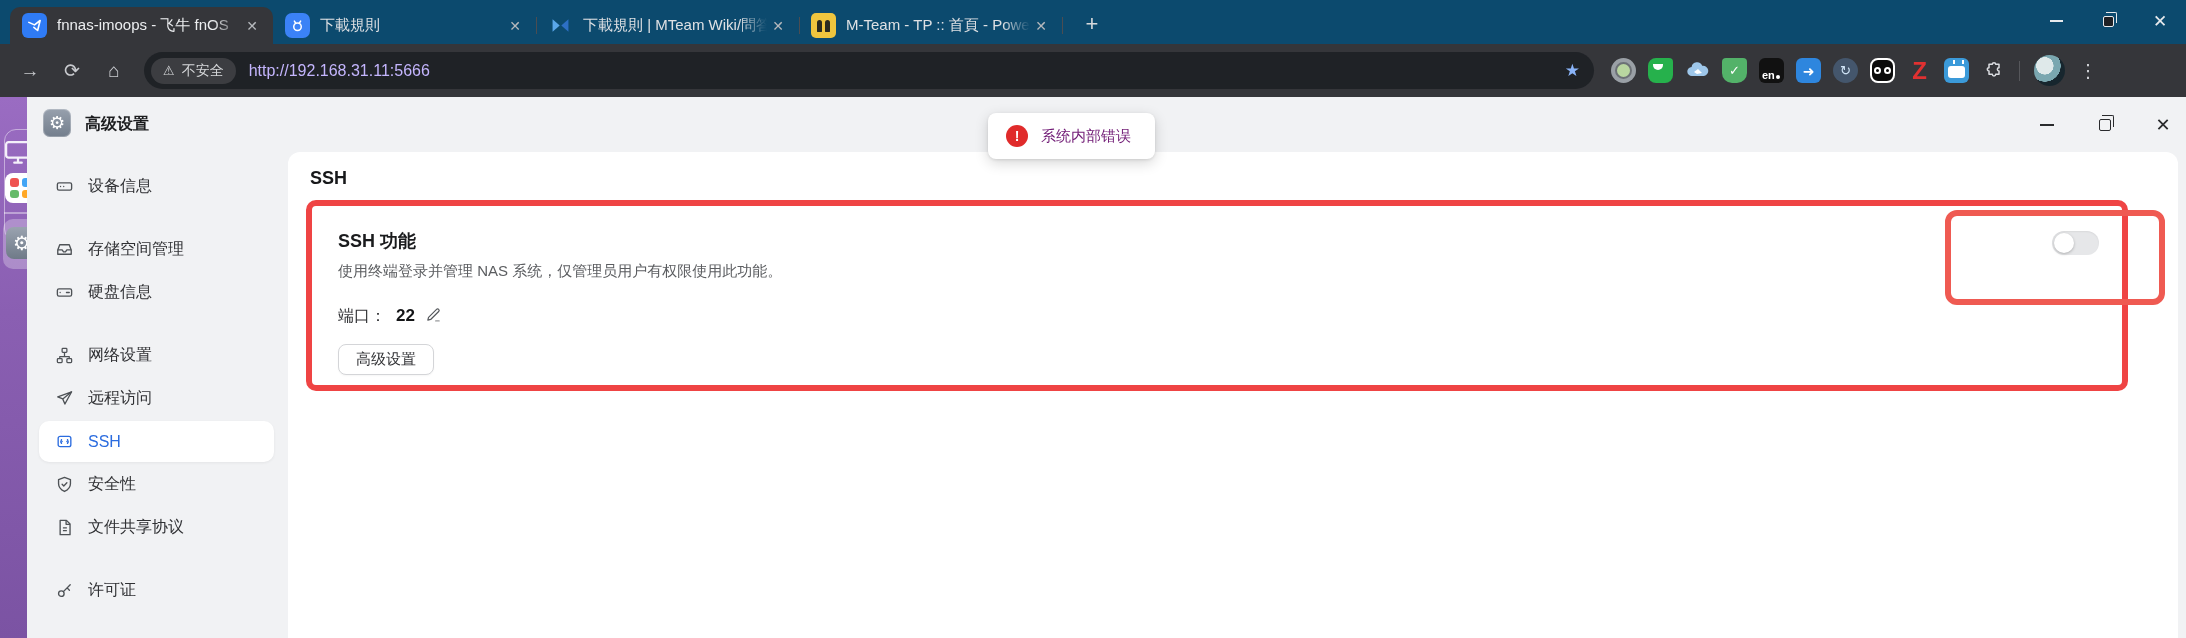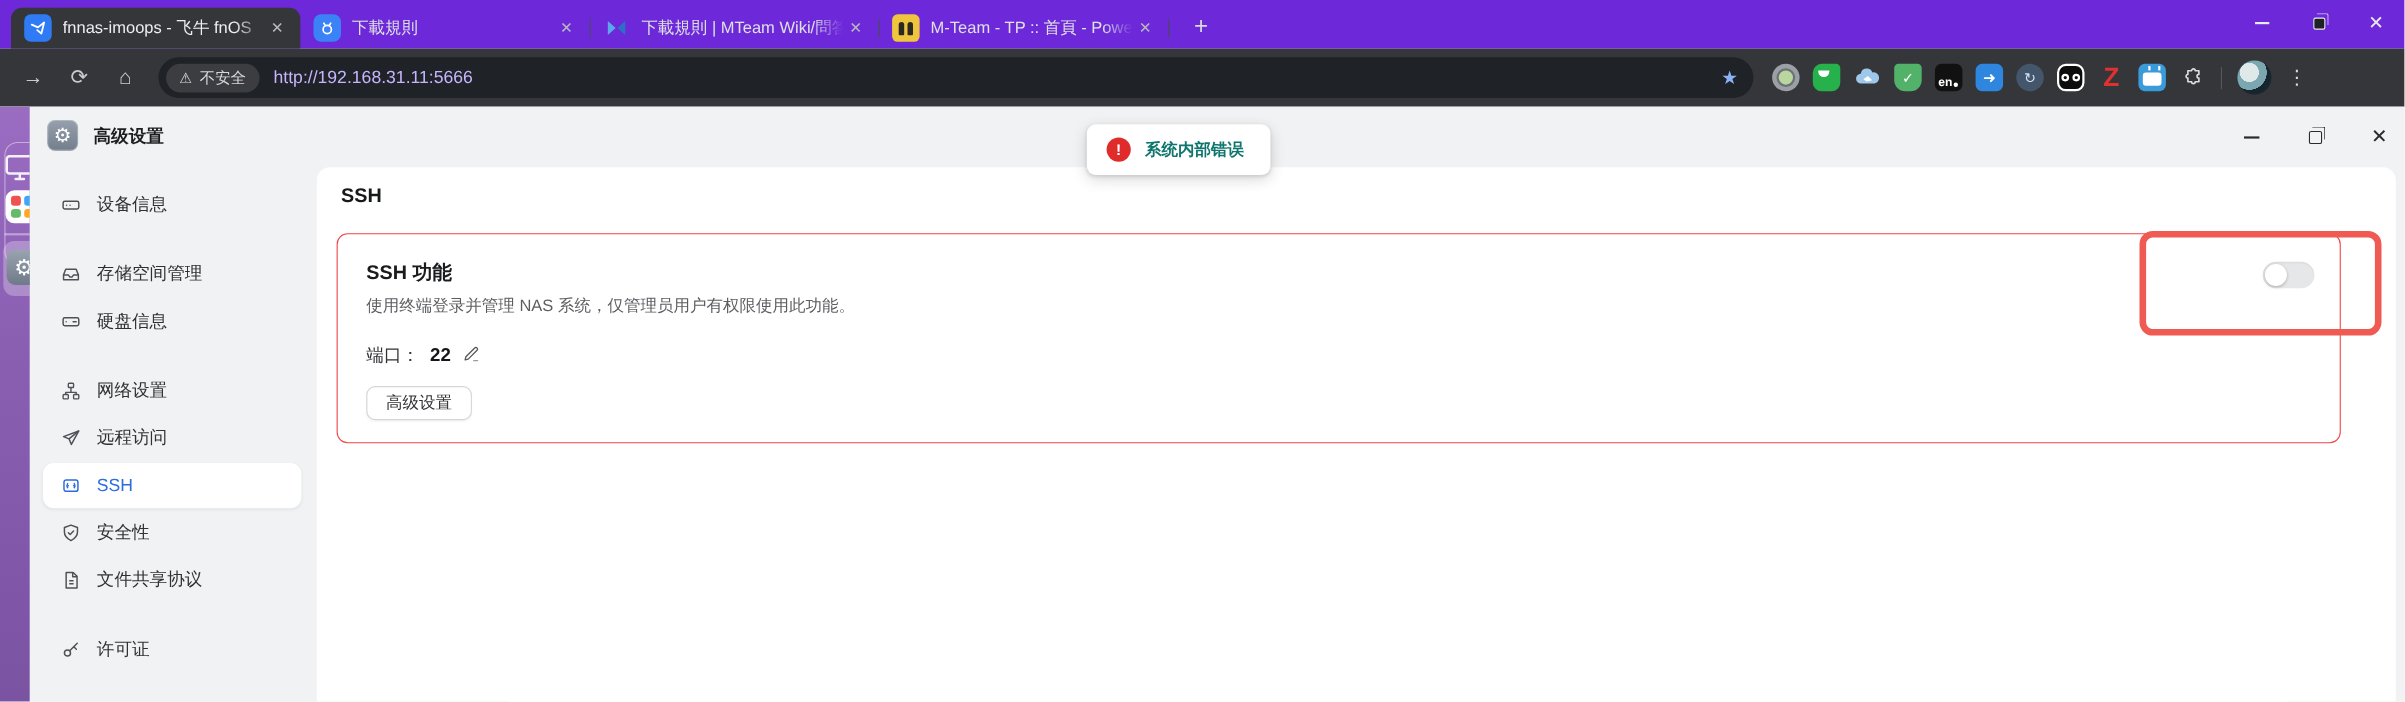--- a/index.html
+++ b/index.html
@@ -1,21 +1,21 @@
 <!DOCTYPE html>
 <html><head>
 <meta charset="utf-8">
 <style>
   * { margin:0; padding:0; box-sizing:border-box; }
   html,body { width:2186px; height:638px; overflow:hidden; }
   body { font-family:"Liberation Sans","DejaVu Sans",sans-serif; }
   .screen { position:relative; width:2186px; height:638px; background:#f2f3f5; }
 
   
-  .tabbar { position:relative; height:44px; background:#6d28d9; display:flex; align-items:flex-end; padding-left:10px; }
+  .tabbar { position:relative; height:44px; background:#0c4a6e; display:flex; align-items:flex-end; padding-left:10px; }
   .tab { width:263px; height:37px; display:flex; align-items:center; padding:0 10px 0 12px; border-radius:10px 10px 0 0; position:relative; cursor:pointer; }
   .tab.active { background:#35363a; }
   .tab .sep { position:absolute; right:-1px; top:10px; width:1px; height:17px; background:#4b4d52; }
   .favicon { width:25px; height:25px; flex:0 0 25px; margin-right:10px; display:flex; align-items:center; justify-content:center; }
   .tab-title { flex:1; font-size:15px; color:#dfe1e4; white-space:nowrap; overflow:hidden; -webkit-mask-image:linear-gradient(90deg,#000 85%,transparent); mask-image:linear-gradient(90deg,#000 85%,transparent); }
   .tab.active .tab-title { color:#eceef0; }
   .tab-close { width:22px; height:22px; border-radius:50%; display:flex; align-items:center; justify-content:center; color:#b7bабе; color:#b6b9bd; font-size:14px; }
   .newtab { width:32px; height:32px; margin:0 0 4px 14px; border-radius:50%; color:#d7d9dc; font-size:22px; display:flex; align-items:center; justify-content:center; }
   .win-ctrl { position:absolute; right:0; top:0; height:42px; display:flex; align-items:center; }
   .win-btn { width:52px; height:42px; display:flex; align-items:center; justify-content:center; color:#e8eaed; }
@@ -87,35 +87,35 @@
   .side-item { display:flex; align-items:center; gap:14px; height:41px; margin:0 3px 2px 12px; padding-left:16px; border-radius:10px; color:#303134; font-size:16px; cursor:pointer; }
   .side-item svg { flex:0 0 19px; color:#4f5berg; color:#4e5256; }
   .side-item.gap { margin-top:22px; }
   .side-item.active { background:#ffffff; color:#2b6cdf; box-shadow:0 1px 3px rgba(0,0,0,.06); }
   .side-item.active svg { color:#2b6cdf; }
 
   
   .content { position:absolute; left:250px; top:55px; right:0; bottom:0; }
   .panel { position:absolute; left:11px; right:8px; top:0; bottom:0; background:#fff; border-radius:12px 12px 0 0; }
   .page-title { position:absolute; left:22px; top:16px; font-size:18px; font-weight:700; color:#17181a; }
-  .card { position:absolute; left:18px; right:50px; top:60px; height:191px; border:1px solid #ef4444; border-radius:10px; background:#fff; padding:23px 26px; }
+  .card { position:absolute; left:18px; right:50px; top:48px; height:191px; border:6px solid #ef4444; border-radius:10px; background:#fff; padding:23px 26px; }
   .card-title { font-size:18px; font-weight:700; color:#1a1b1d; }
   .card-desc { margin-top:9px; font-size:15px; color:#5b5d60; }
   .port-row { margin-top:25px; display:flex; align-items:flex-start; gap:10px; font-size:16px; color:#303134; }
   .port-value { font-size:17px; font-weight:600; color:#141517; }
   .edit-btn { color:#55585c; display:flex; align-items:center; }
   .adv-btn { margin-top:17px; display:inline-flex; align-items:center; justify-content:center; height:31px; padding:0 17px; border:1px solid #d4d5d8; border-radius:8px; background:#fff; font-size:15px; color:#303134; box-shadow:0 1px 2px rgba(0,0,0,.04); cursor:pointer; }
   .toggle { position:absolute; top:25px; right:23px; width:47px; height:24px; border-radius:12px; background:#e6e7e9; box-shadow:inset 0 1px 2px rgba(0,0,0,.06); cursor:pointer; }
   .knob { position:absolute; left:2px; top:2px; width:20px; height:20px; border-radius:50%; background:#fff; box-shadow:0 1px 3px rgba(0,0,0,.25); }
   .hl-box { position:absolute; left:1657px; top:58px; width:220px; height:95px; border:6px solid #ef5a52; border-radius:12px; z-index:5; pointer-events:none; }
 
   
   .toast { position:absolute; left:988px; top:16px; height:46px; display:flex; align-items:center; gap:13px; padding:0 24px 0 18px; background:#fff; border-radius:8px; box-shadow:0 4px 14px rgba(0,0,0,.16),0 1px 3px rgba(0,0,0,.1); z-index:9; }
   .err-ic { width:22px; height:22px; border-radius:50%; background:#e02b2b; color:#fff; font-size:14px; font-weight:800; display:flex; align-items:center; justify-content:center; }
-  .toast-text { font-size:15px; font-weight:700; color:#0f766e; }
+  .toast-text { font-size:15px; font-weight:400; color:#701a75; }
 </style>
 </head>
 <body>
 
 <div class="screen">
 
   <div class="tabbar">
     <div class="tab active">
       <span class="favicon fv-fnos">
         <svg width="15" height="15" viewBox="0 0 24 24" fill="none" stroke="#fff" stroke-width="2.6" stroke-linecap="round" stroke-linejoin="round">

